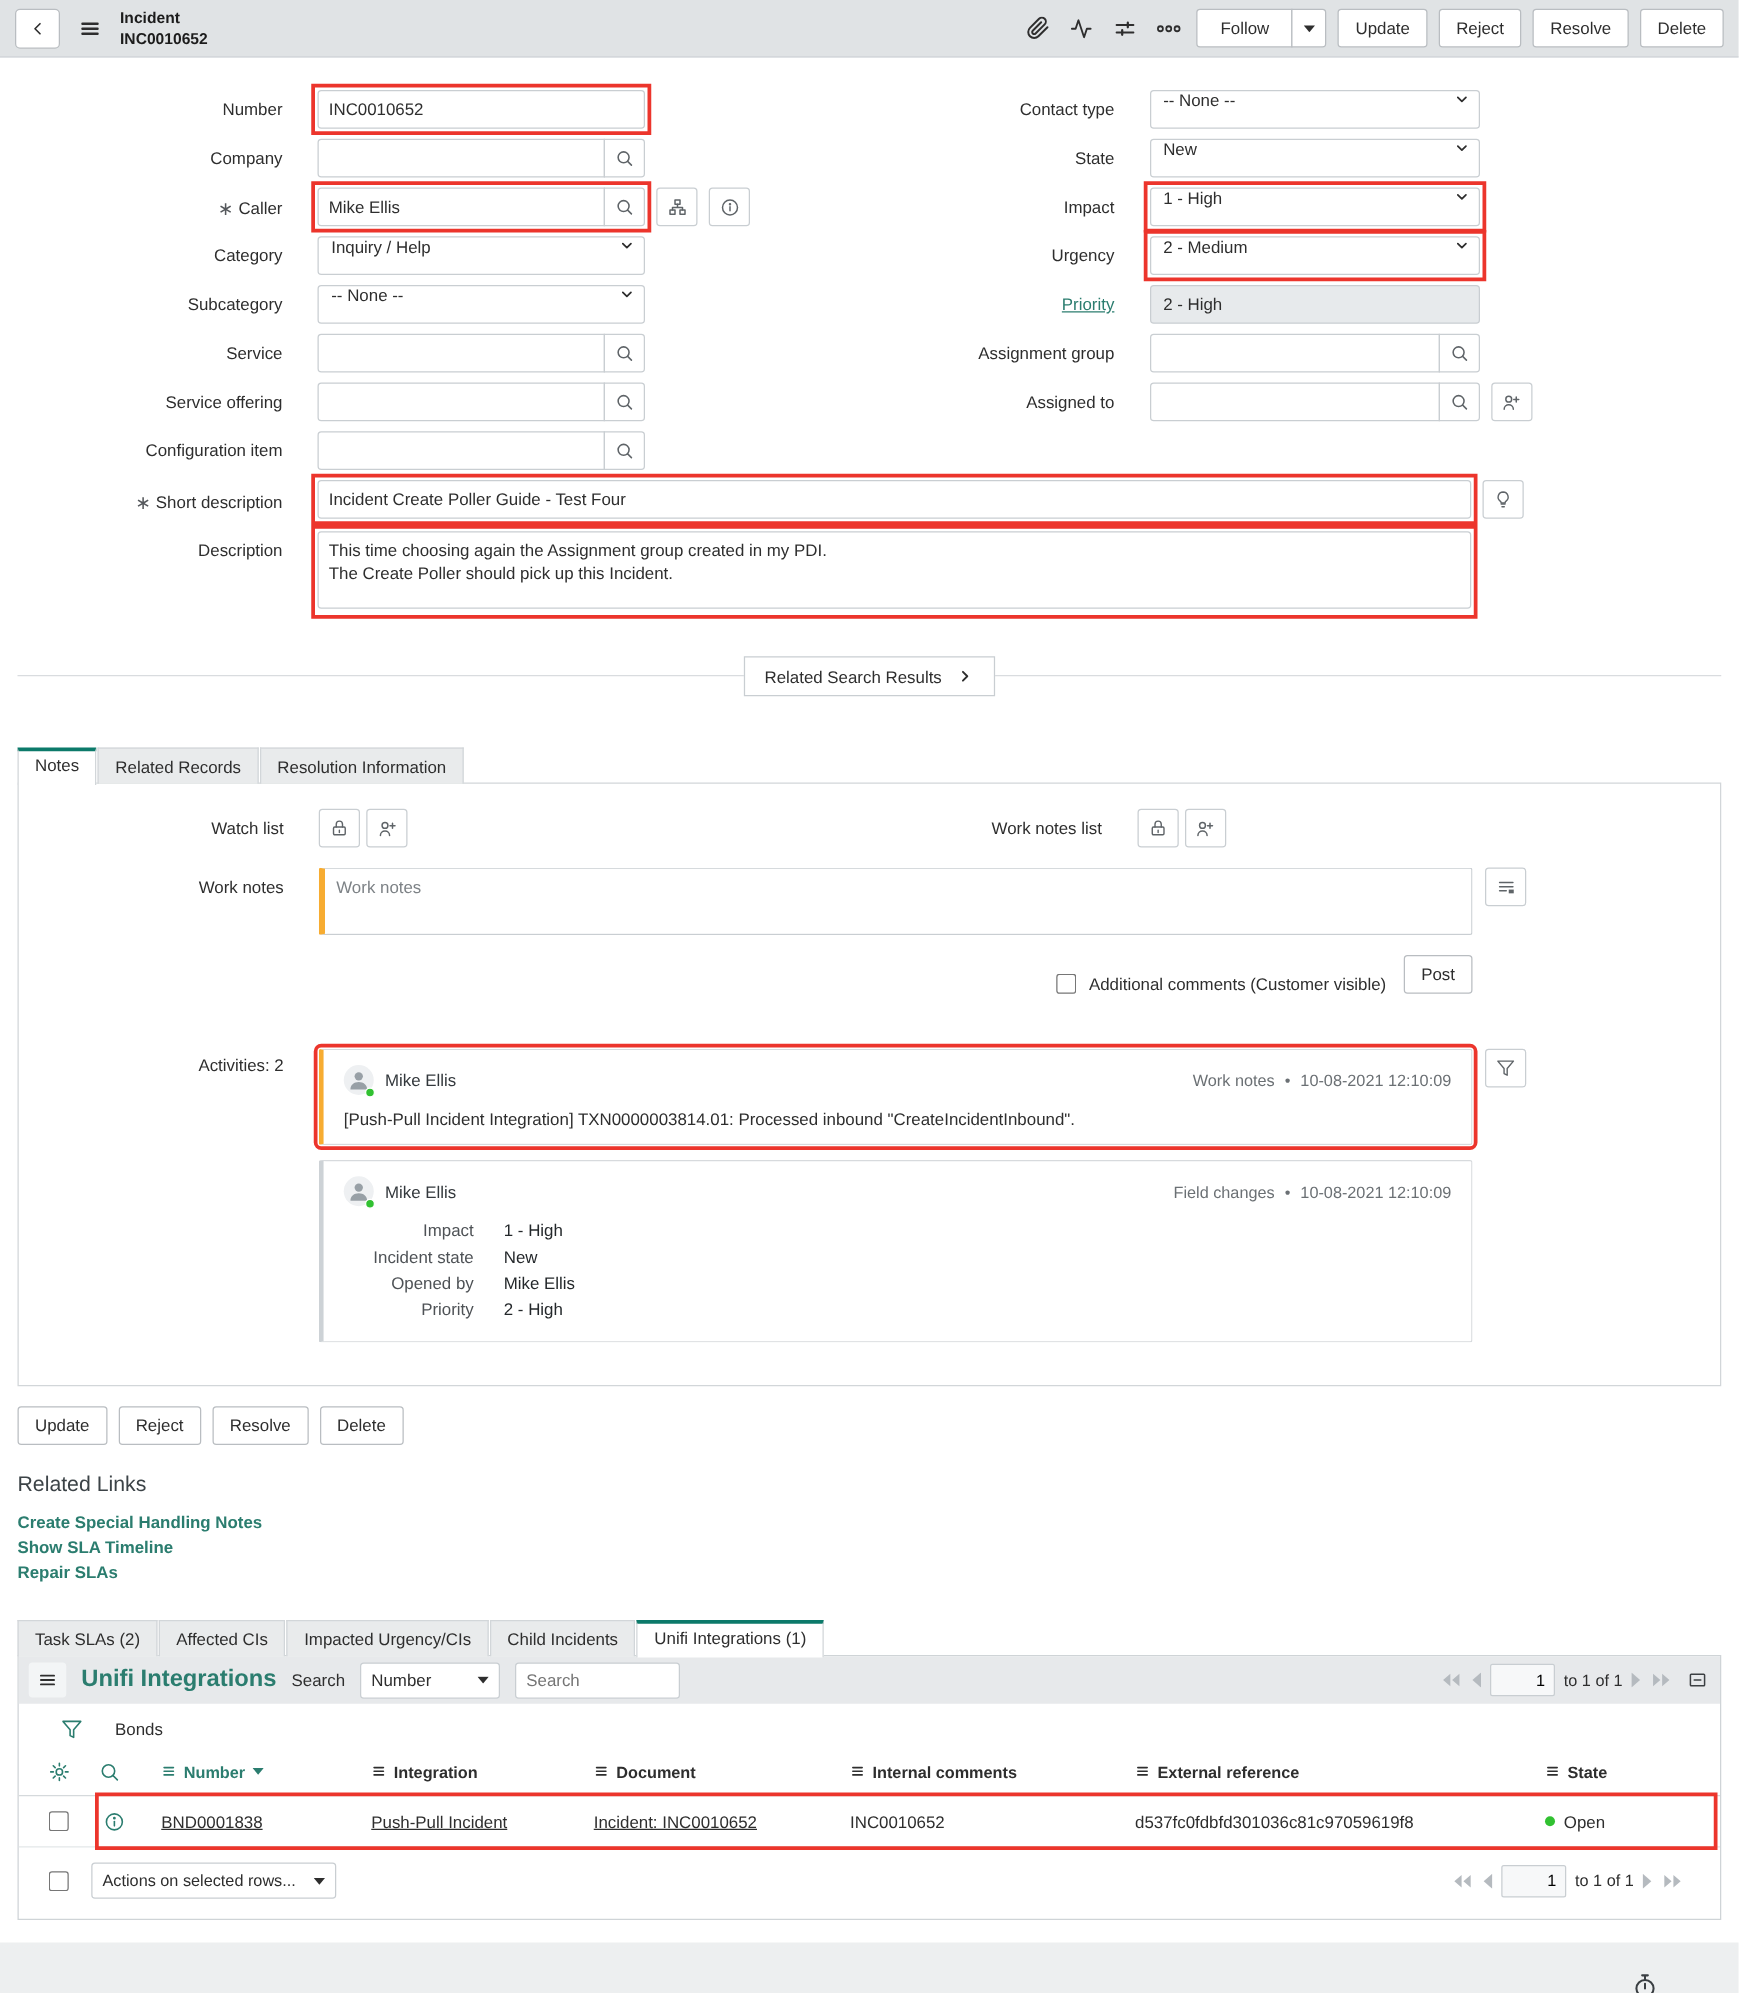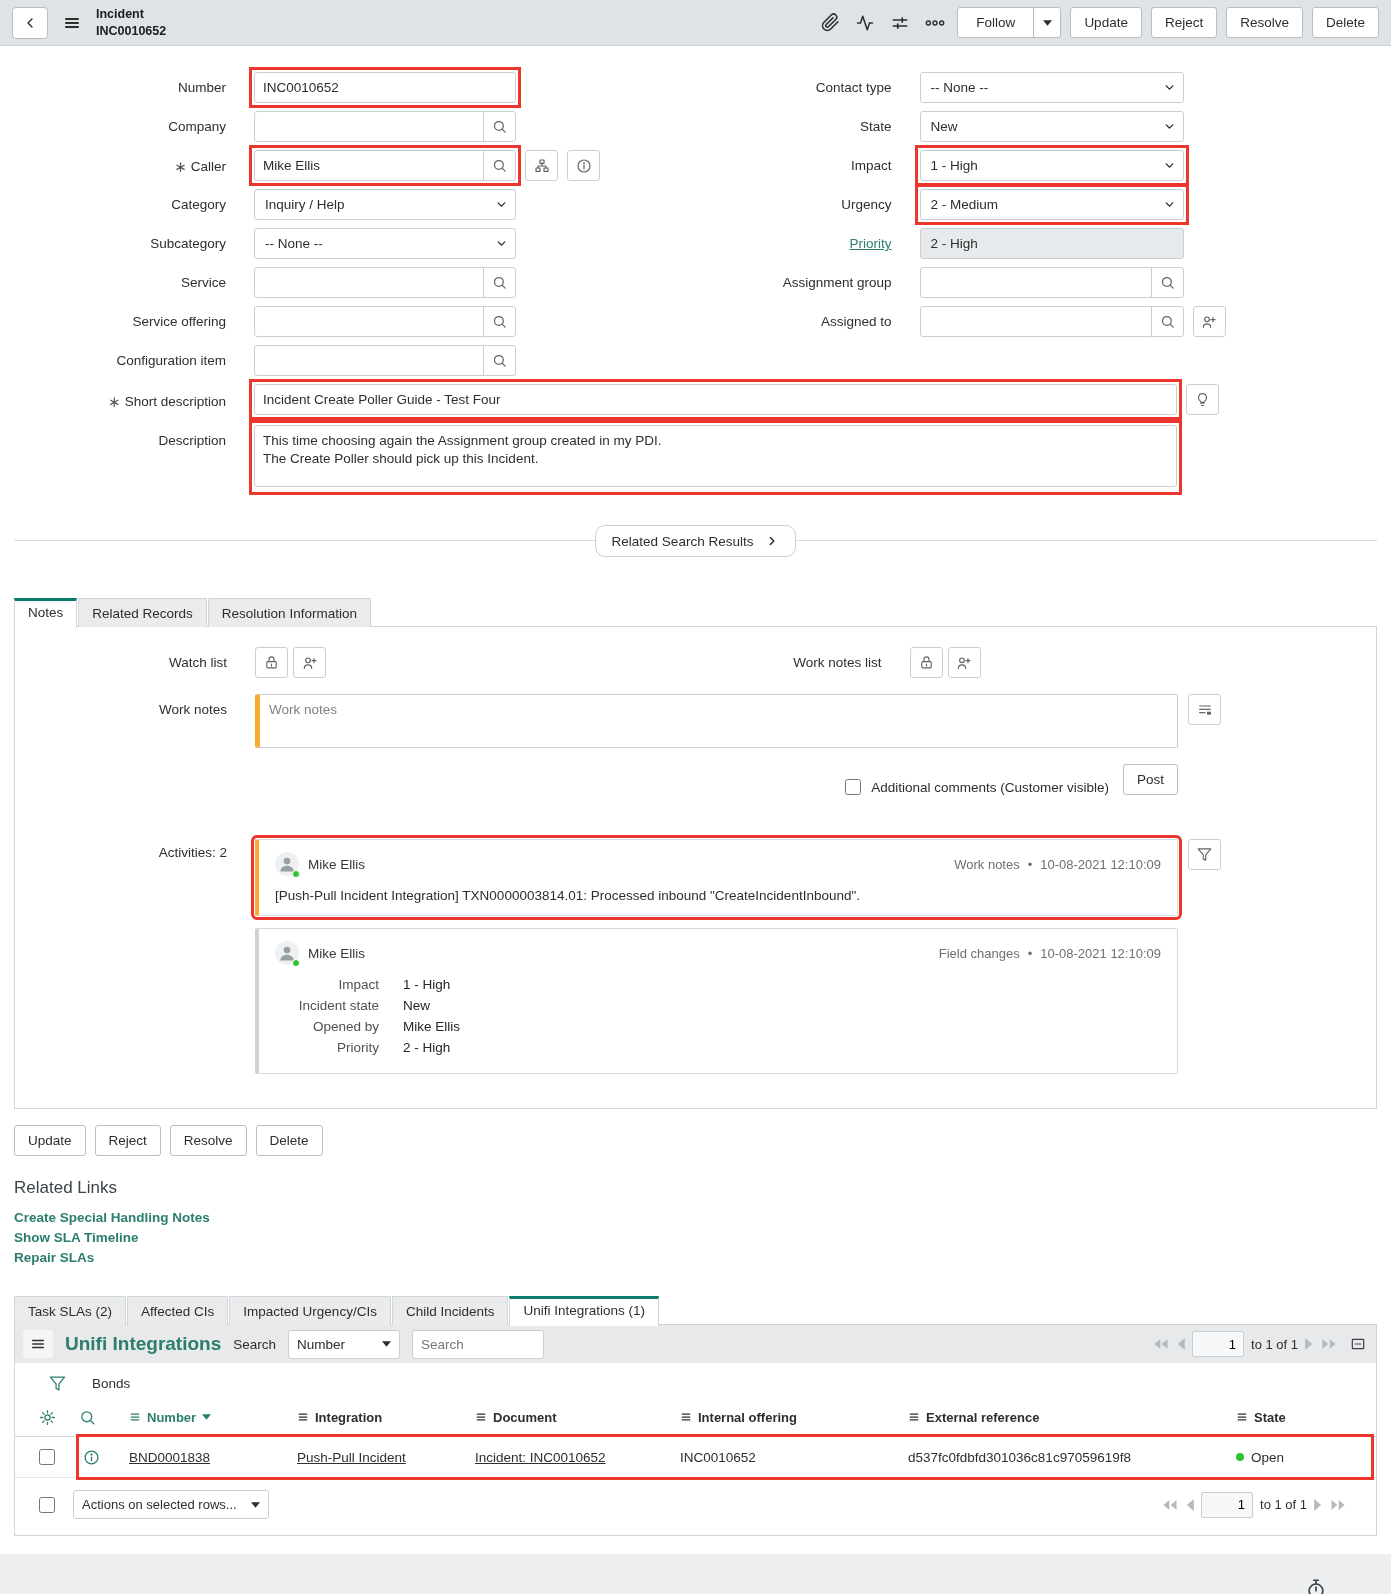--- a/index.html
+++ b/index.html
@@ -35,33 +35,33 @@
   .col-right .flabel{flex-basis:224px}
   .req{color:#55585c;font-size:15px;margin-right:4px;display:inline-block;transform:translateY(1px)}
   .fieldwrap{width:262px}
   .col-right .fieldwrap{width:264px}
   .txt-input{width:100%;height:31px;border:1px solid var(--border);border-radius:3px;padding:0 8px;font-family:inherit;font-size:13.5px;color:var(--txt);background:#fff}
   .ref-input{display:flex;width:100%}
   .ref-input input{flex:1;min-width:0;height:31px;border:1px solid var(--border);border-radius:3px 0 0 3px;padding:0 8px;font-family:inherit;font-size:13.5px;color:var(--txt)}
   .icon-btn{width:33px;height:31px;flex:0 0 33px;display:flex;align-items:center;justify-content:center;border:1px solid var(--border);background:#fff;border-radius:3px;color:#5f6468;cursor:pointer}
   .ref-input .icon-btn{border-radius:0 3px 3px 0;margin-left:-1px}
   .side-btn{margin-left:9px}
-  .sn-select{height:31px;width:100%;border:1px solid var(--border);border-radius:3px;background:#fff;display:flex;align-items:center;padding:0 26px 0 10px;position:relative;cursor:pointer}
+  .sn-select{height:31px;width:100%;border:1px solid var(--border);border-radius:3px;background:#fff;display:flex;align-items:flex-start;padding:0 26px 0 10px;position:relative;cursor:pointer}
   .sn-select .chev{position:absolute;right:7px;color:#2e2e2e}
   .readonly-field{height:31px;width:100%;background:#e7eaec;border:1px solid var(--border);border-radius:3px;display:flex;align-items:center;padding:0 10px}
   .label-link{color:var(--teal);text-decoration:underline;cursor:pointer}
   .hl{outline:3px solid var(--red);outline-offset:2px}
   .full-row{display:flex;margin-bottom:8px}
   .full-row .flabel{padding-top:8px}
   .sd-wrap{width:923px}
   .desc-area{width:100%;height:62px;border:1px solid var(--border);border-radius:3px;padding:6px 8px;font-family:inherit;font-size:13.5px;color:var(--txt);resize:none;line-height:1.35}
 
   
   .rsr{position:relative;margin:36px 14px 56px;border-top:1px solid #d9dcdf}
-  .rsr-btn{position:absolute;left:50%;top:-16px;transform:translateX(-50%);background:#fff;border:1px solid var(--border);border-radius:10px;height:32px;padding:0 16px;display:flex;gap:12px;align-items:center;font-size:13.5px;font-family:inherit;color:var(--txt);cursor:pointer}
+  .rsr-btn{position:absolute;left:50%;top:-16px;transform:translateX(-50%);background:#fff;border:1px solid var(--border);border-radius:0;height:32px;padding:0 16px;display:flex;gap:12px;align-items:center;font-size:13.5px;font-family:inherit;color:var(--txt);cursor:pointer}
 
   
   .tabs{display:flex;margin:0 14px;position:relative;z-index:2}
   .tab{border:1px solid var(--border2);border-bottom:none;background:#e9ebec;padding:7px 13px 6px;margin-right:1px;font-size:13.5px;color:var(--txt);cursor:pointer;position:relative;top:1px}
   .tab.active{background:#fff;border-top:3px solid var(--tab-teal);padding-top:4px;margin-bottom:-1px}
   .tab-box{border:1px solid var(--border2);margin:0 14px;padding:20px 10px 34px;position:relative;background:#fff}
   .nrow{display:flex;margin-bottom:4px}
   .nhalf{flex:1;display:flex;align-items:center}
   .nlabel{width:230px;text-align:right;padding-right:28px;white-space:nowrap}
   .nhalf.right .nlabel{width:214px}
@@ -752,21 +752,21 @@
               </svg>
             </span>
           <span>Document</span>
         </div>
         <div class="th">
           <span class="lines">
               <svg class="ic" width="12" height="10" viewBox="0 0 24 24" style="stroke-width:3">
                 <path d="M3 5h18M3 12h18M3 19h18"></path>
               </svg>
             </span>
-          <span>Internal offering</span>
+          <span>Internal comments</span>
         </div>
         <div class="th">
           <span class="lines">
               <svg class="ic" width="12" height="10" viewBox="0 0 24 24" style="stroke-width:3">
                 <path d="M3 5h18M3 12h18M3 19h18"></path>
               </svg>
             </span>
           <span>External reference</span>
         </div>
         <div class="th">

